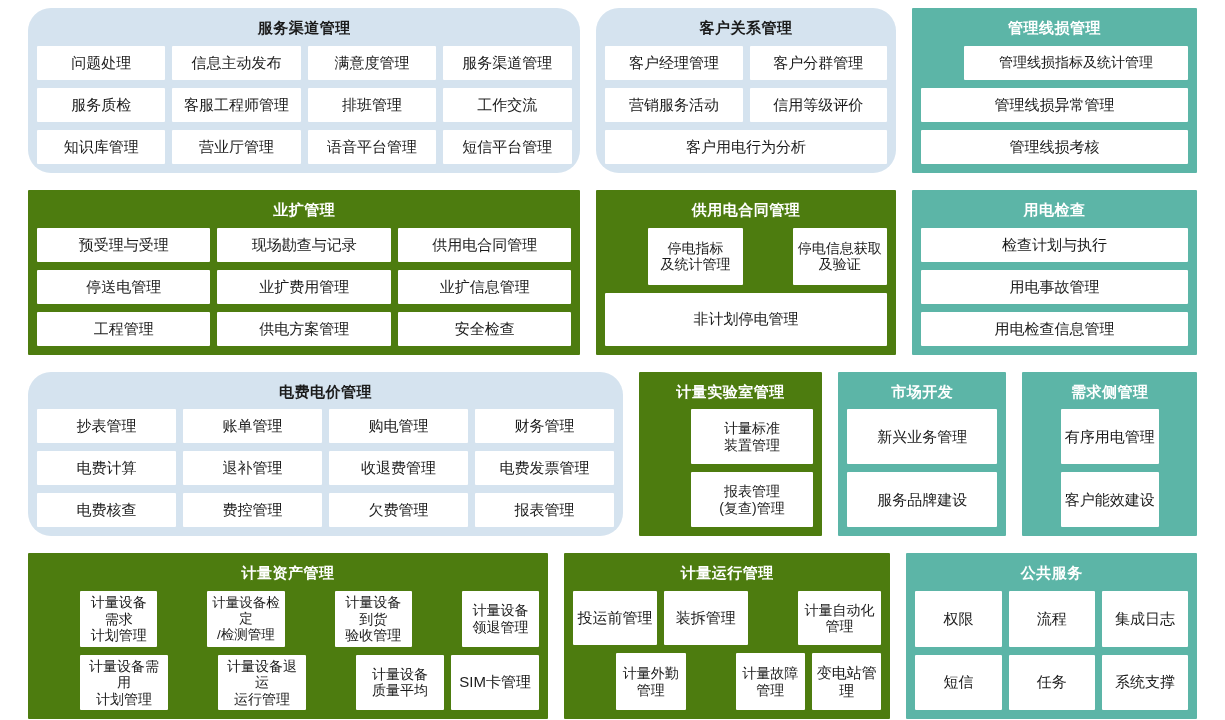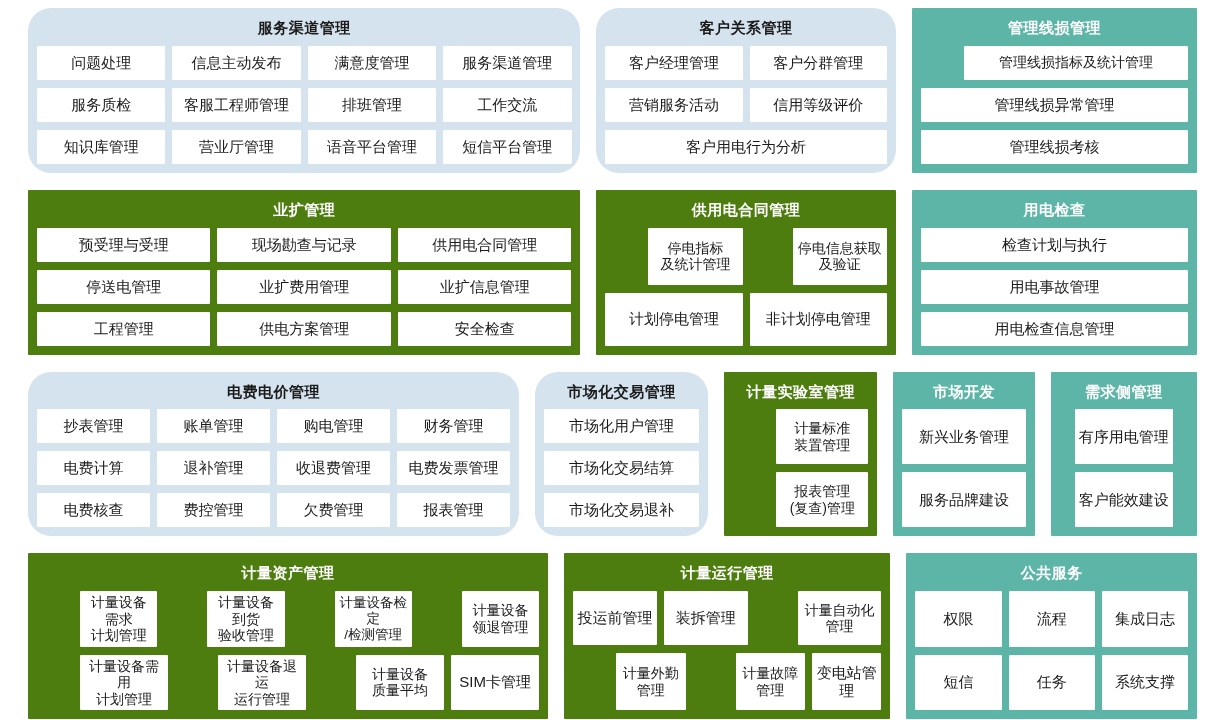--- a/index.html
+++ b/index.html
@@ -143,21 +143,20 @@
       <div class="panel blue" style="flex: 1.6 1 0px;">
         <div class="panel-title">供用电合同管理</div>
         <div class="grid">
           <div class="grid-row">
             <div class="tile small">停电指标
 及统计管理</div>
             <div class="tile small">停电信息获取
 及验证</div>
           </div>
           <div class="grid-row">
-            <div class="tile">计划停电管理</div>
             <div class="tile">非计划停电管理</div>
           </div>
         </div>
       </div>
       <div class="panel teal" style="flex: 1.52 1 0px;">
         <div class="panel-title">用电检查</div>
         <div class="grid">
           <div class="grid-row">
             <div class="tile">检查计划与执行</div>
           </div>
@@ -187,34 +186,20 @@
             <div class="tile">电费发票管理</div>
           </div>
           <div class="grid-row">
             <div class="tile">电费核查</div>
             <div class="tile">费控管理</div>
             <div class="tile">欠费管理</div>
             <div class="tile">报表管理</div>
           </div>
         </div>
       </div>
-      <div class="panel light" style="flex: 0.92 1 0px;">
-        <div class="panel-title">市场化交易管理</div>
-        <div class="grid">
-          <div class="grid-row">
-            <div class="tile">市场化用户管理</div>
-          </div>
-          <div class="grid-row">
-            <div class="tile">市场化交易结算</div>
-          </div>
-          <div class="grid-row">
-            <div class="tile">市场化交易退补</div>
-          </div>
-        </div>
-      </div>
       <div class="panel blue" style="flex: 0.8 1 0px;">
         <div class="panel-title">计量实验室管理</div>
         <div class="grid">
           <div class="grid-row">
             <div class="tile small">计量标准
 装置管理</div>
           </div>
           <div class="grid-row">
             <div class="tile small">报表管理
 (复查)管理</div>
@@ -244,24 +229,24 @@
         </div>
       </div>
     </div>
     <div class="row">
       <div class="panel blue" style="flex: 2.8 1 0px;">
         <div class="panel-title">计量资产管理</div>
         <div class="grid">
           <div class="grid-row">
             <div class="tile small">计量设备需求
 计划管理</div>
+            <div class="tile small tiny">计量设备检定
+/检测管理</div>
             <div class="tile small">计量设备到货
 验收管理</div>
-            <div class="tile small tiny">计量设备检定
-/检测管理</div>
             <div class="tile small">计量设备
 领退管理</div>
           </div>
           <div class="grid-row">
             <div class="tile small">计量设备需用
 计划管理</div>
             <div class="tile small">计量设备退运
 运行管理</div>
             <div class="tile small">计量设备
 质量平均</div>

